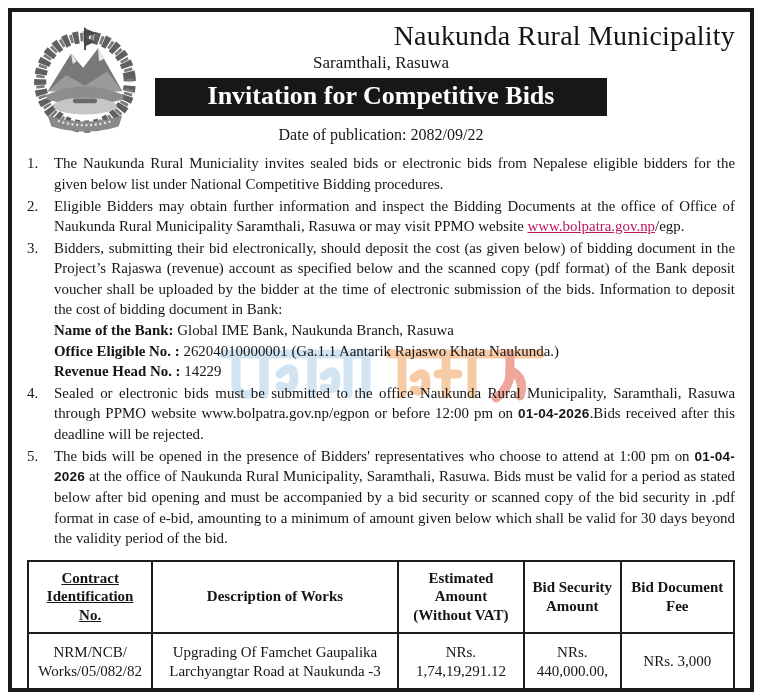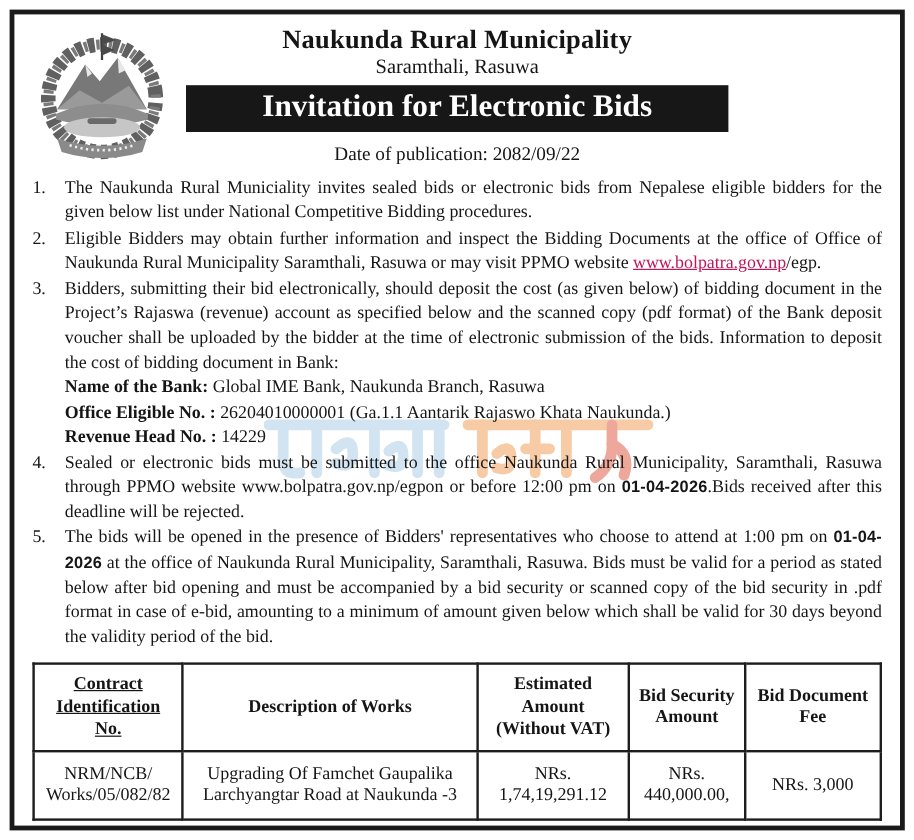--- a/index.html
+++ b/index.html
@@ -14,21 +14,21 @@
   }
   
   .watermark{
     position:absolute;left:220px;top:344px;width:350px;height:66px;
     z-index:0;pointer-events:none;opacity:.55;
   }
   
   .header{position:relative;z-index:1;}
   .logo{position:absolute;left:2px;top:0px;width:112px;height:118px;}
   .org-name{
-    text-align:center;font-size:22px;font-weight:bold;letter-spacing:.2px;
+    text-align:right;font-size:28px;font-weight:normal;letter-spacing:.2px;
     margin:4px 0 0 0;line-height:1.15;
   }
   .org-address{text-align:center;font-size:17px;margin:1px 0 5px 0;}
   .banner{
     width:452px;margin:0 auto;background:#171717;color:#ffffff;
     text-align:center;font-size:26px;font-weight:bold;
     padding:4px 0 7px 0;line-height:1.05;
   }
   .pub-date{text-align:center;font-size:16px;margin:10px 0 9px 0;}
   
@@ -104,21 +104,21 @@
       <ellipse cx="60" cy="90" rx="34" ry="9" fill="#c6c6c6"></ellipse>
       <rect x="47" y="82" width="26" height="5" rx="2.5" fill="#6a6a6a"></rect>
       <line x1="60" y1="6" x2="60" y2="30" stroke="#3f3f3f" stroke-width="2"></line>
       <path d="M60 7 L73 12 L60 16 L71 21 L60 26 Z" fill="#4a4a4a"></path>
       <path d="M20 100 Q60 113 100 100 L96 112 Q60 123 24 112 Z" fill="#8a8a8a"></path>
       <path d="M31 106 Q60 115 89 106" stroke="#ececec" stroke-width="2.4" fill="none" stroke-dasharray="2 3"></path>
     </svg>
 
     <div class="org-name">Naukunda Rural Municipality</div>
     <div class="org-address">Saramthali, Rasuwa</div>
-    <div class="banner">Invitation for Electronic Bids</div>
+    <div class="banner">Invitation for Competitive Bids</div>
     <div class="pub-date">Date of publication: 2082/09/22</div>
   </div>
 
   <div class="notice">
 
     <div class="item">
       <span class="item-num">1.</span>
       <div class="item-body">The Naukunda Rural Municiality invites sealed bids or electronic bids from Nepalese eligible bidders for the given below list under National Competitive Bidding procedures.</div>
     </div>
 

